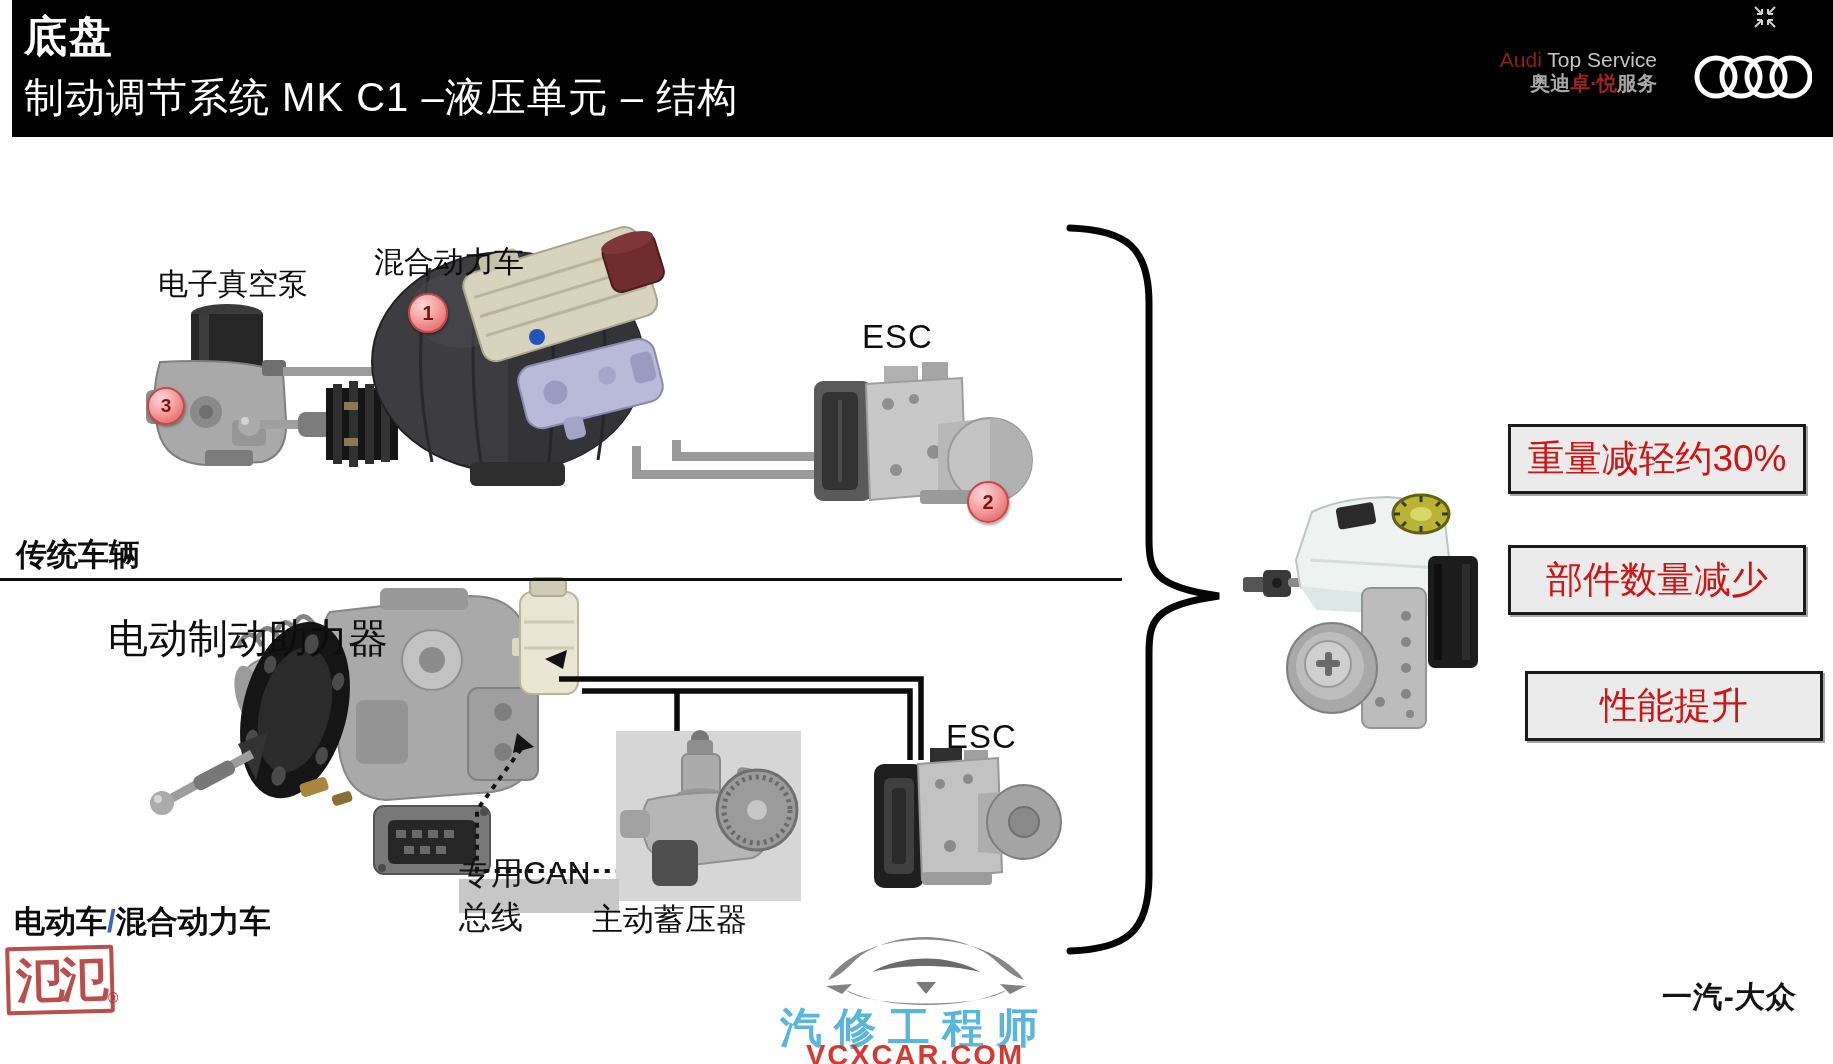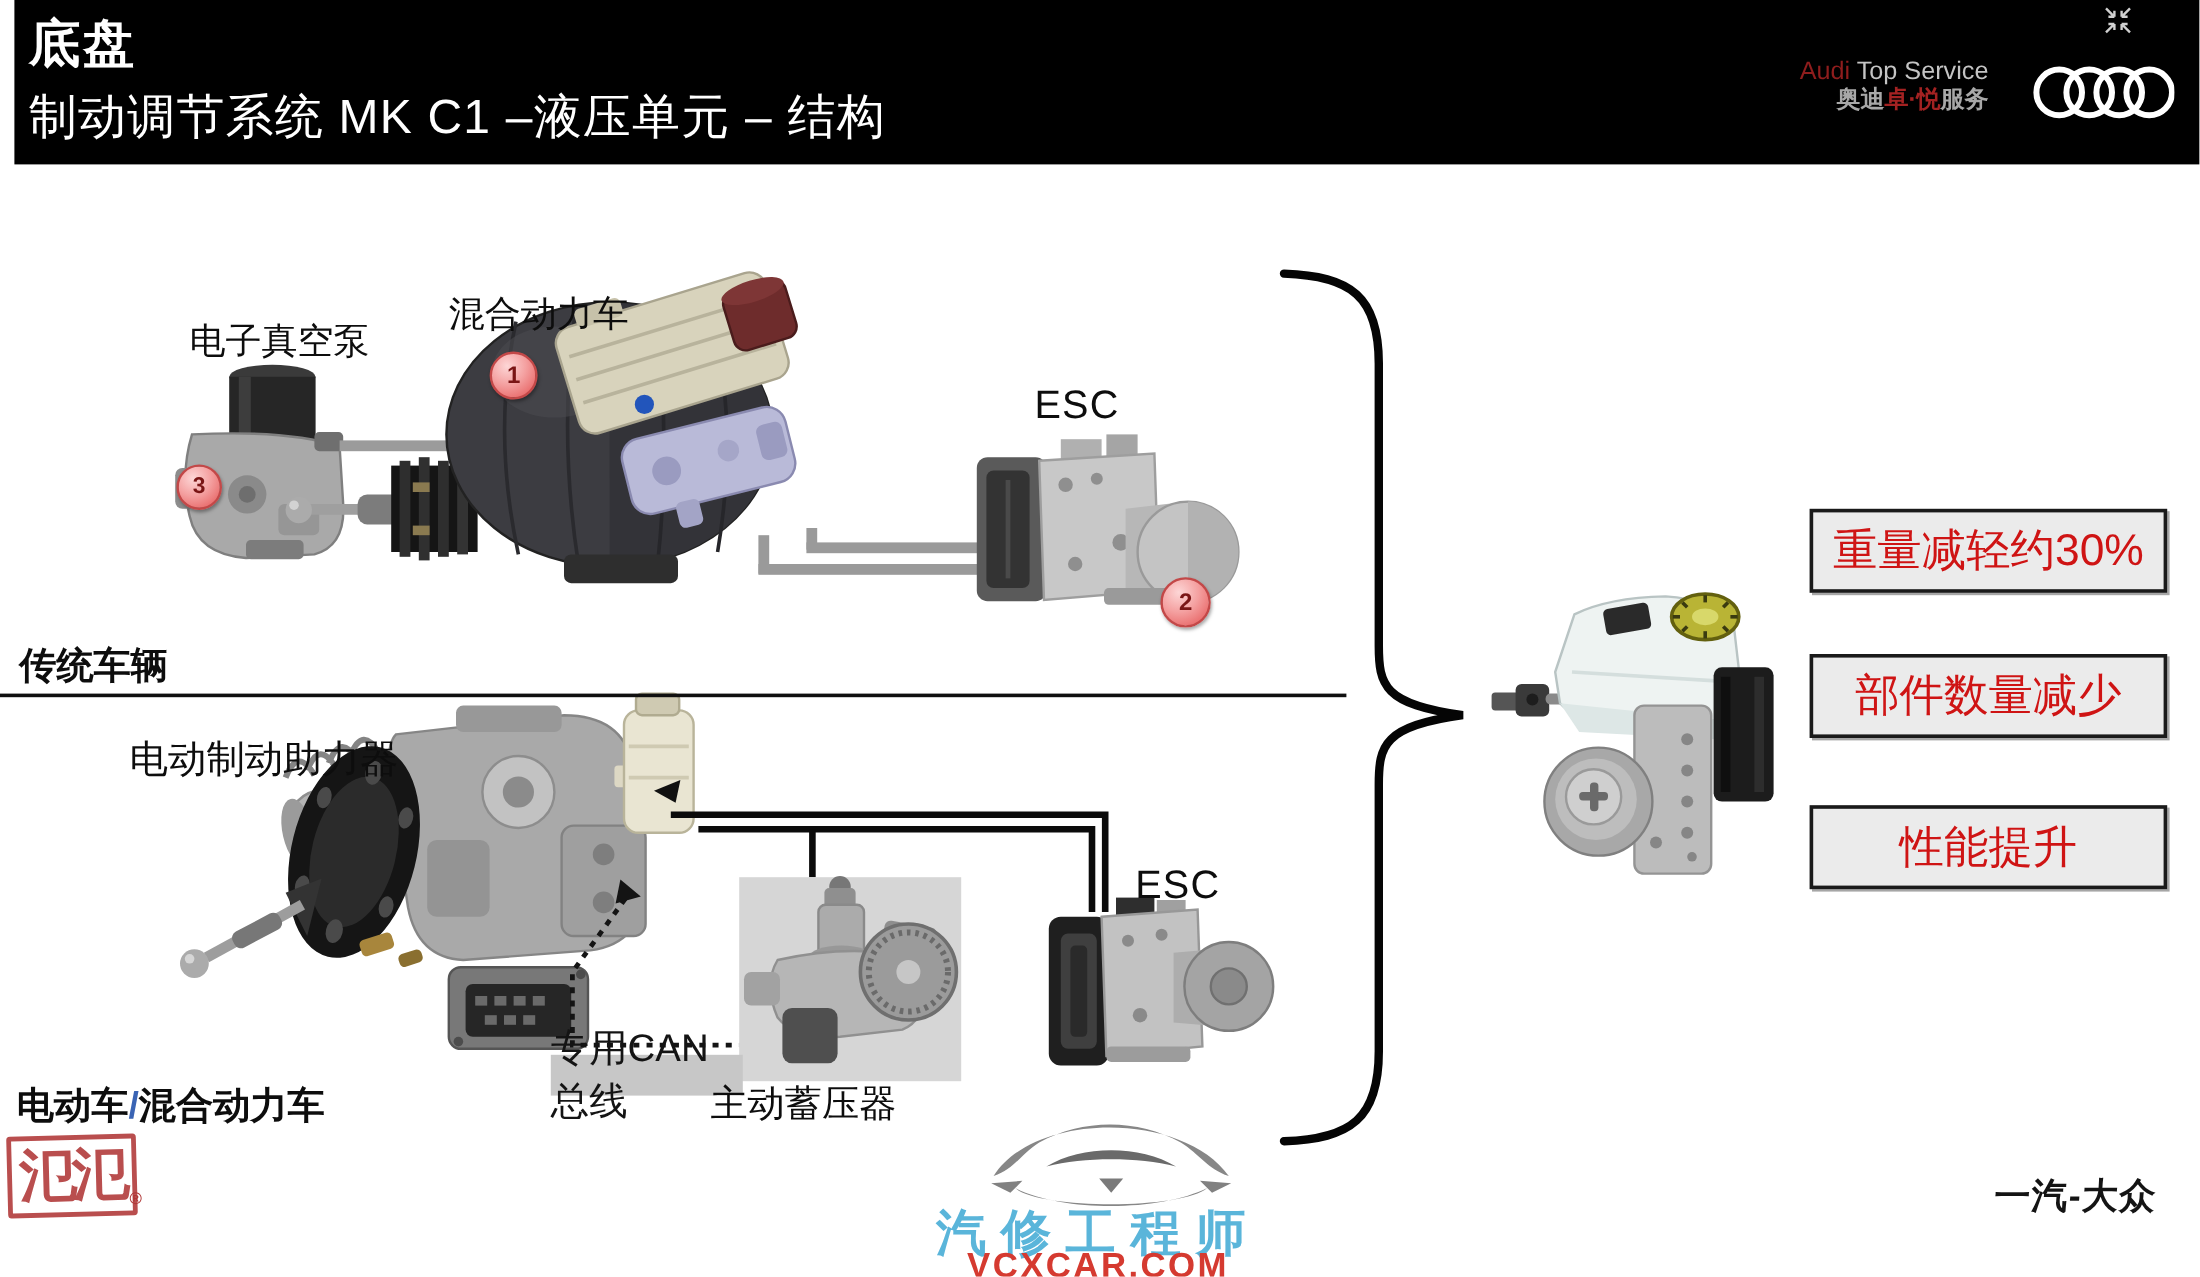--- a/index.html
+++ b/index.html
@@ -18,21 +18,21 @@
   .rings{position:absolute;left:1682px;top:54px;}
   .collapse{position:absolute;left:1740px;top:5px;cursor:pointer;}
 
   
   .lbl{position:absolute;color:#0d0d0d;white-space:nowrap;}
   .lbl-vpump{left:126px;top:264px;font-size:30px;margin-left:32px;}
   .lbl-booster{left:374px;top:242px;font-size:30px;}
   .lbl-esc-top{left:862px;top:318px;font-size:33px;letter-spacing:1px;}
   .lbl-esc-bot{left:946px;top:718px;font-size:33px;letter-spacing:1px;}
   .lbl-trad{left:16px;top:534px;font-size:31px;font-weight:700;}
-  .lbl-ebooster{left:108px;top:611px;font-size:32px;}
+  .lbl-ebooster{left:108px;top:611px;font-size:40px;}
   .lbl-accu{left:592px;top:899px;font-size:31px;}
   .lbl-ev{left:14px;top:901px;font-size:31px;font-weight:700;text-align:right;}
   .lbl-ev .sep{color:#3a64b4;}
   .can-tag{position:absolute;left:459px;top:879px;width:160px;height:34px;background:#c7c7c7;
            display:flex;align-items:center;justify-content:center;font-size:32px;color:#141414;}
   .divider{position:absolute;left:0;top:578px;width:1122px;height:3px;background:#101010;}
 
   
   .callout{position:absolute;border-radius:50%;border:2px solid #c34848;
            background:radial-gradient(circle at 35% 28%,#fdd6d6,#f4a0a0 45%,#ea7272 78%,#e26060);
@@ -40,21 +40,21 @@
            color:#7a1515;font-weight:700;box-shadow:1px 2px 3px rgba(0,0,0,.35);}
   .c1{left:408px;top:293px;width:36px;height:36px;font-size:20px;}
   .c2{left:967px;top:481px;width:38px;height:38px;font-size:20px;}
   .c3{left:147px;top:387px;width:34px;height:34px;font-size:19px;}
 
   
   .benefit{position:absolute;left:1508px;width:292px;height:64px;background:#ebebeb;
            border:3px solid #1a1a1a;box-shadow:2px 2px 0 rgba(0,0,0,.35);
            display:flex;align-items:center;justify-content:center;
            font-size:37px;color:#cf1414;white-space:nowrap;}
-  .b0{top:424px;} .b1{top:545px;} .b2{top:671px;}
+  .b0{top:424px;} .b1{top:545px;} .b2{top:671px;margin-left:17px;}
 
   
   .wm-text{position:absolute;left:700px;top:1000px;width:430px;text-align:center;
            font-size:42px;font-weight:700;color:#5ab5da;letter-spacing:12px;}
   .wm-site{position:absolute;left:700px;top:1039px;width:430px;text-align:center;
            font-size:29px;font-weight:700;color:#d53a30;letter-spacing:2px;}
   .faw{position:absolute;left:1662px;top:977px;font-size:30px;font-weight:800;color:#141414;
        letter-spacing:1px;transform:skewX(-4deg);}
   .stamp{position:absolute;left:6px;top:946px;width:100px;height:60px;border:4px solid #b03636;
          border-radius:3px;transform:rotate(-1.5deg);opacity:.88;

